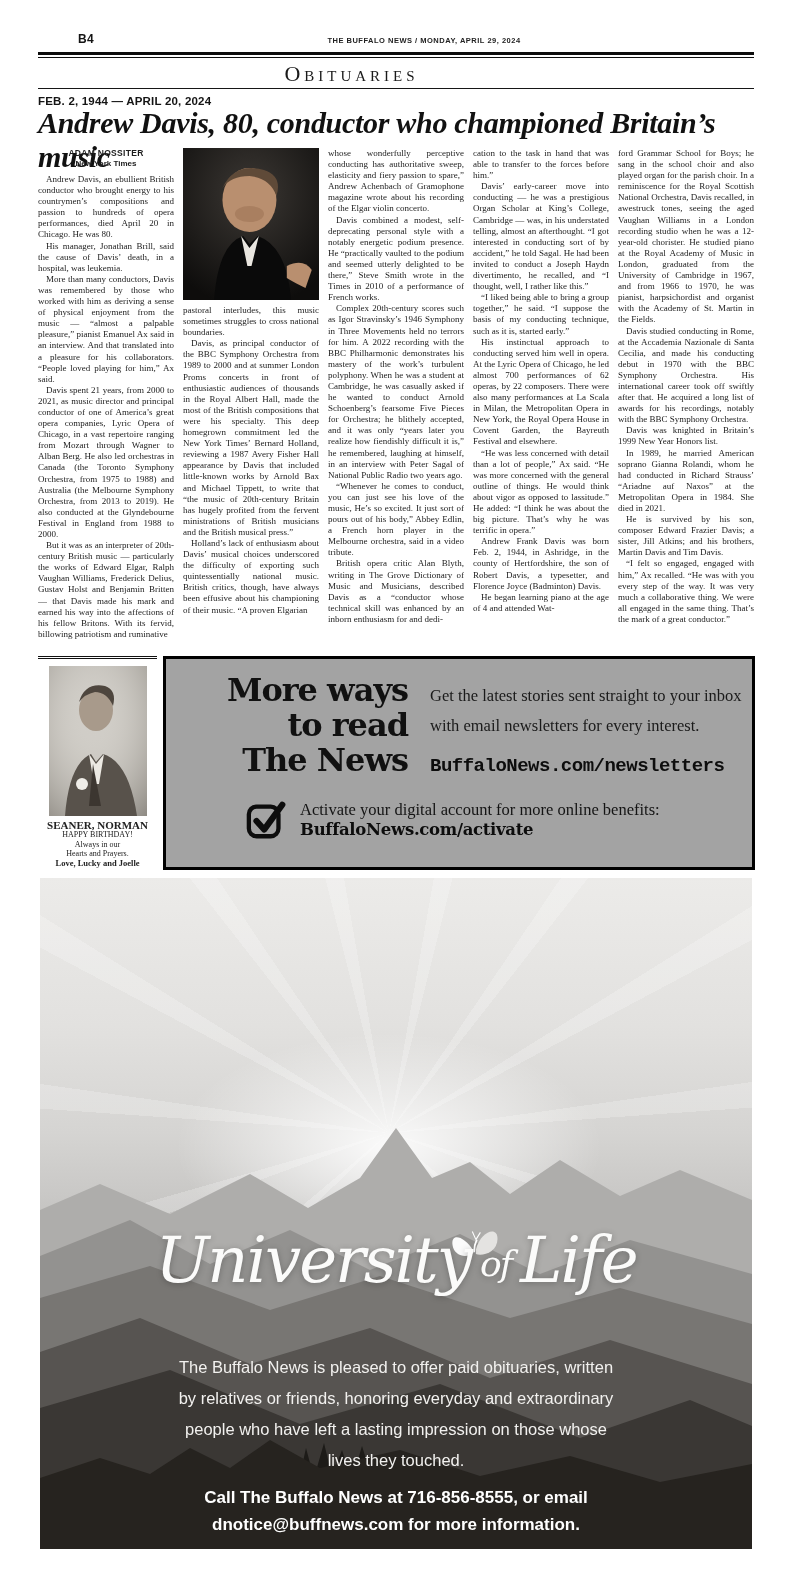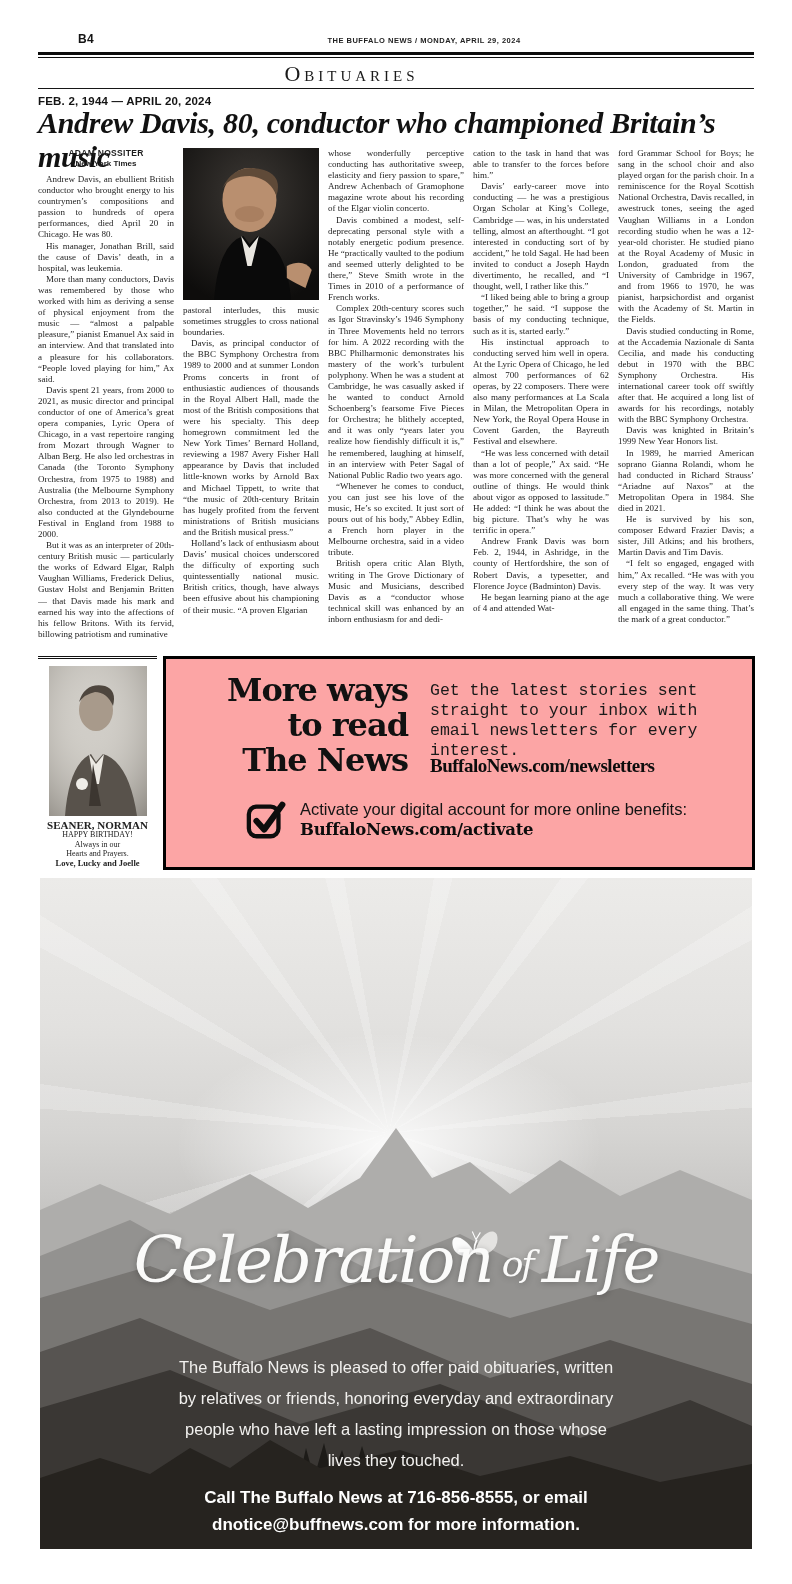--- a/index.html
+++ b/index.html
@@ -29,27 +29,27 @@
   
   .memoriam { left:38px; top:656px; width:119px; height:212px; }
   .memoriam-rule { border-top:3px double #111; margin-bottom:7px; }
   .memoriam-photo { width:98px; height:150px; margin:0 auto 4px auto; display:block; }
   .mem-caption { text-align:center; font-family:"Liberation Serif", serif; color:#222; }
   .mem-name { font-size:11px; font-weight:bold; line-height:10px; }
   .mem-line { font-size:8px; line-height:9.5px; }
   .mem-line.bold { font-weight:bold; font-size:8.5px; }
 
   
-  .promo { left:163px; top:656px; width:592px; height:214px; border:3px solid #000; background:#fca5a5; }
+  .promo { left:163px; top:656px; width:592px; height:214px; border:3px solid #000; background:#a3a3a3; }
   .promo-title { position:absolute; left:22px; top:14px; width:220px; text-align:right; font-family:"DejaVu Serif", serif; font-weight:bold; font-size:32px; line-height:35px; letter-spacing:-1px; color:#111; }
-  .promo-sub { position:absolute; left:264px; top:22px; width:316px; font-family:Liberation Mono, monospace; font-size:16.5px; line-height:20px; color:#1a1a1a; }
-  .promo-url1 { position:absolute; left:264px; top:96px; font-family:Liberation Serif, serif; font-weight:bold; font-size:19px; letter-spacing:-.5px; color:#0d0d0d; }
+  .promo-sub { position:absolute; left:264px; top:22px; width:316px; font-family:Liberation Serif, serif; font-size:16.5px; line-height:30px; color:#1a1a1a; }
+  .promo-url1 { position:absolute; left:264px; top:96px; font-family:Liberation Mono, monospace; font-weight:bold; font-size:19px; letter-spacing:-.5px; color:#0d0d0d; }
   .activate-row { position:absolute; left:80px; top:140px; display:flex; gap:12px; align-items:flex-start; }
   .check-icon { width:42px; height:42px; flex:0 0 auto; }
-  .activate-text { font-family:Liberation Sans, sans-serif; font-size:16.5px; line-height:21px; color:#141414; }
+  .activate-text { font-family:Liberation Serif, serif; font-size:16.5px; line-height:21px; color:#141414; }
   .activate-url { font-family:"DejaVu Serif", serif; font-weight:bold; font-size:16.5px; letter-spacing:-.3px; color:#0d0d0d; }
 
   
   .bigad { left:40px; top:878px; width:712px; height:671px; overflow:hidden;
     background:
       radial-gradient(ellipse 46% 26% at 49% 40%, rgba(255,255,255,.9), rgba(255,255,255,0) 65%),
       repeating-conic-gradient(from 95deg at 49% 38%, rgba(255,255,255,0) 0deg 11deg, rgba(255,255,255,.22) 11deg 15deg, rgba(255,255,255,0) 15deg 24deg),
       linear-gradient(180deg, #ecebe9 0%, #e2e1df 22%, #d5d4d2 38%, #c3c2c0 52%, #a9a8a6 64%, #8a8886 78%, #6b6966 100%);
   }
   .mountains { position:absolute; left:0; top:0; width:712px; height:671px; }
@@ -195,21 +195,21 @@
     </svg>
 
     <svg class="butterfly" viewBox="0 0 60 60">
       <path d="M28,36 C18,20 3,16 5,30 C7,43 21,45 28,39 Z" fill="#ffffff" opacity=".96"></path>
       <path d="M31,35 C36,15 55,8 55,23 C55,38 38,43 31,40 Z" fill="#e4e3e1"></path>
       <path d="M29,38 C29,32 30,28 32,24" stroke="#ffffff" stroke-width="2" fill="none"></path>
       <path d="M31,24 L36,16 M31,24 L27,15" stroke="#ffffff" stroke-width="1.2" fill="none"></path>
     </svg>
 
     <div class="cel-title">
-      <span class="cel-word-big">Celebration</span>
+      <span class="cel-word-big">University</span>
       <span class="cel-word-small">of</span>
       <span class="cel-word-big">Life</span>
     </div>
 
     <div class="cel-body">The Buffalo News is pleased to offer paid obituaries, written by relatives or friends, honoring everyday and extraordinary people who have left a lasting impression  on those whose lives they touched.</div>
     <div class="cel-cta">Call The Buffalo News at 716-856-8555, or email dnotice@buffnews.com for more information.</div>
   </div>
 
 </div>
 

